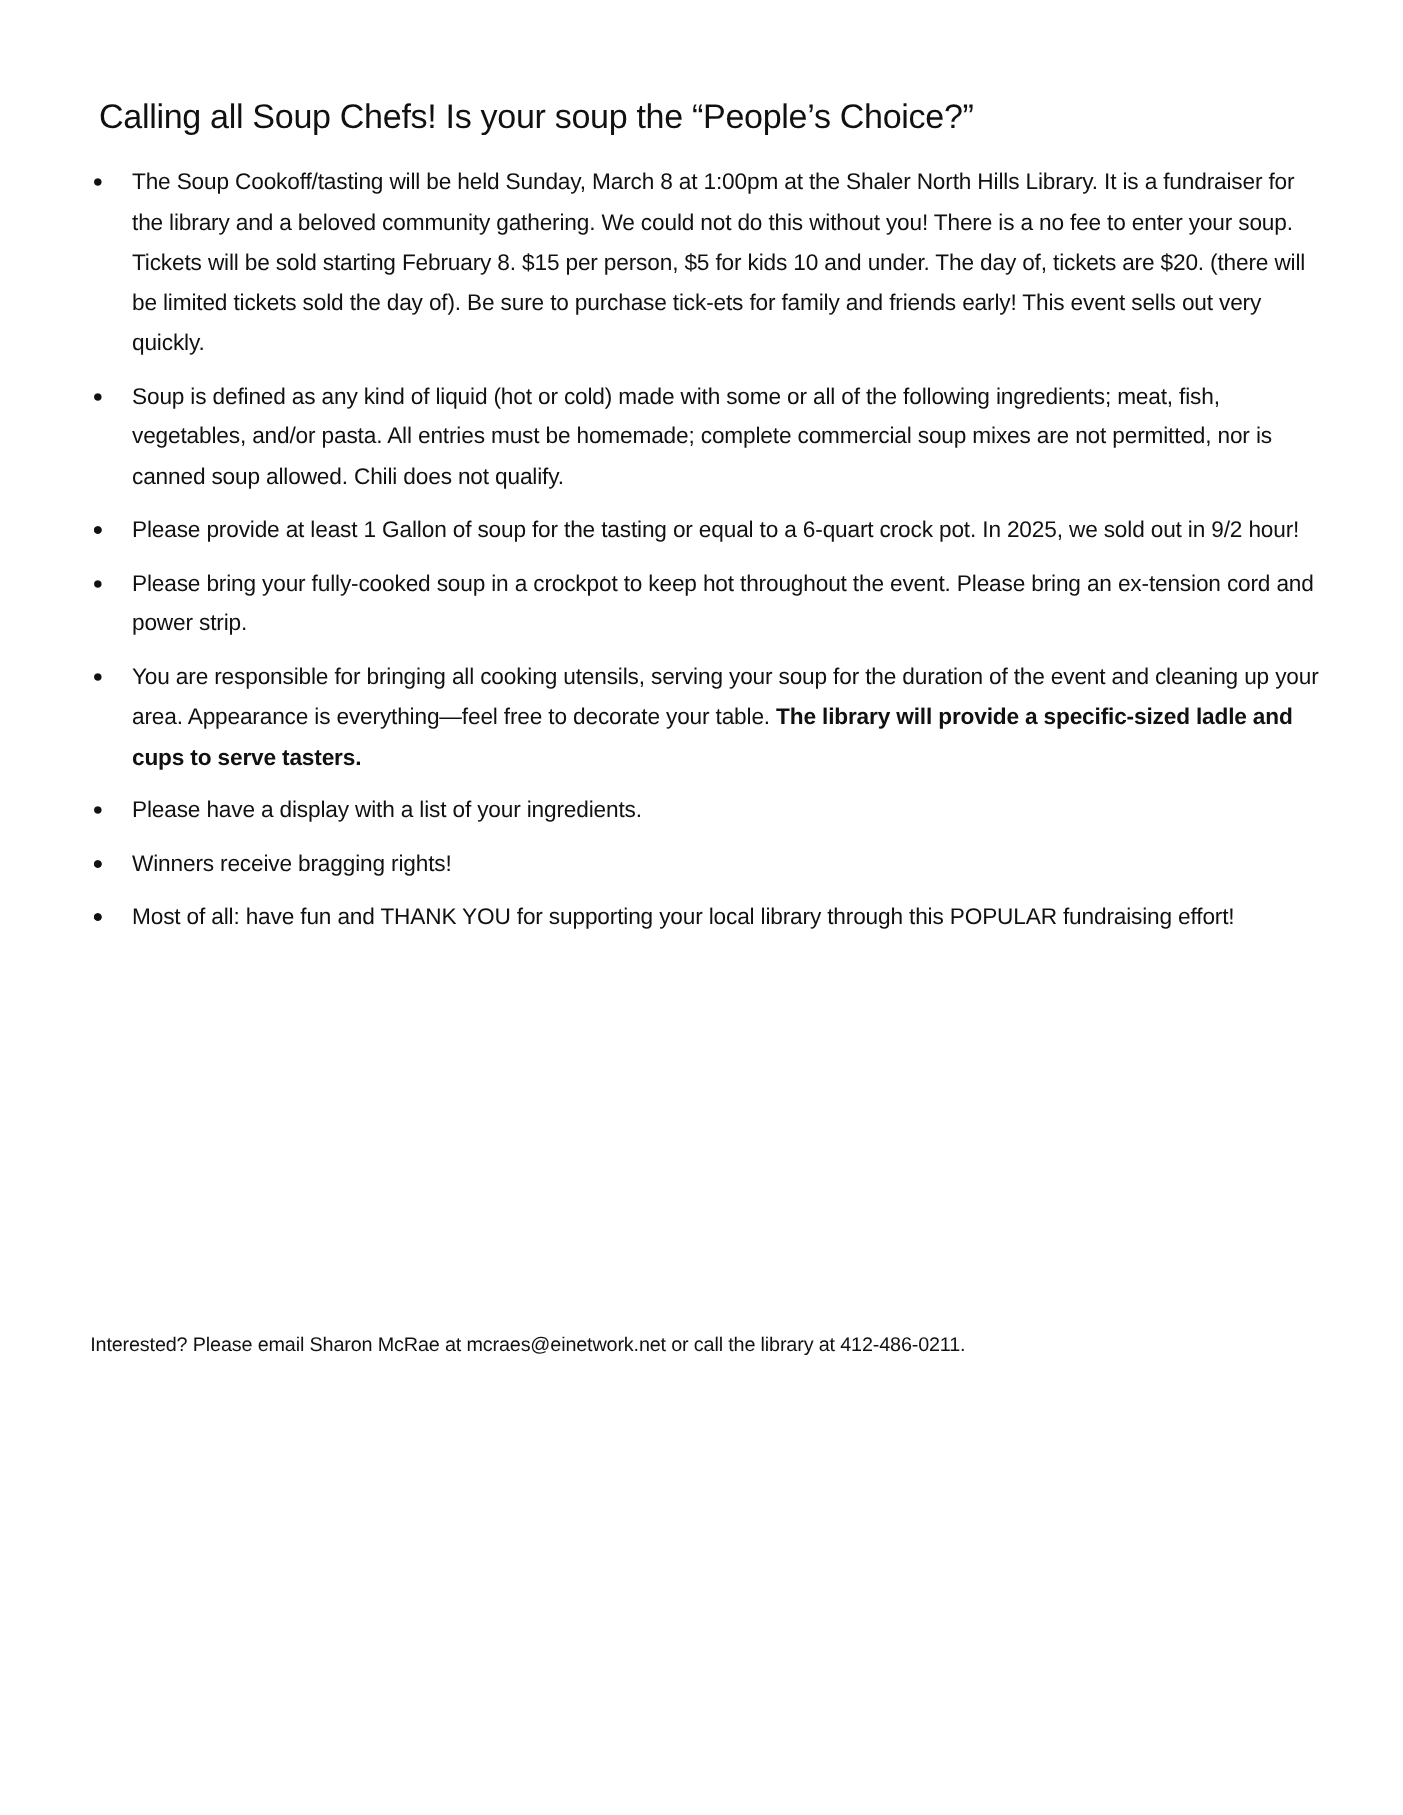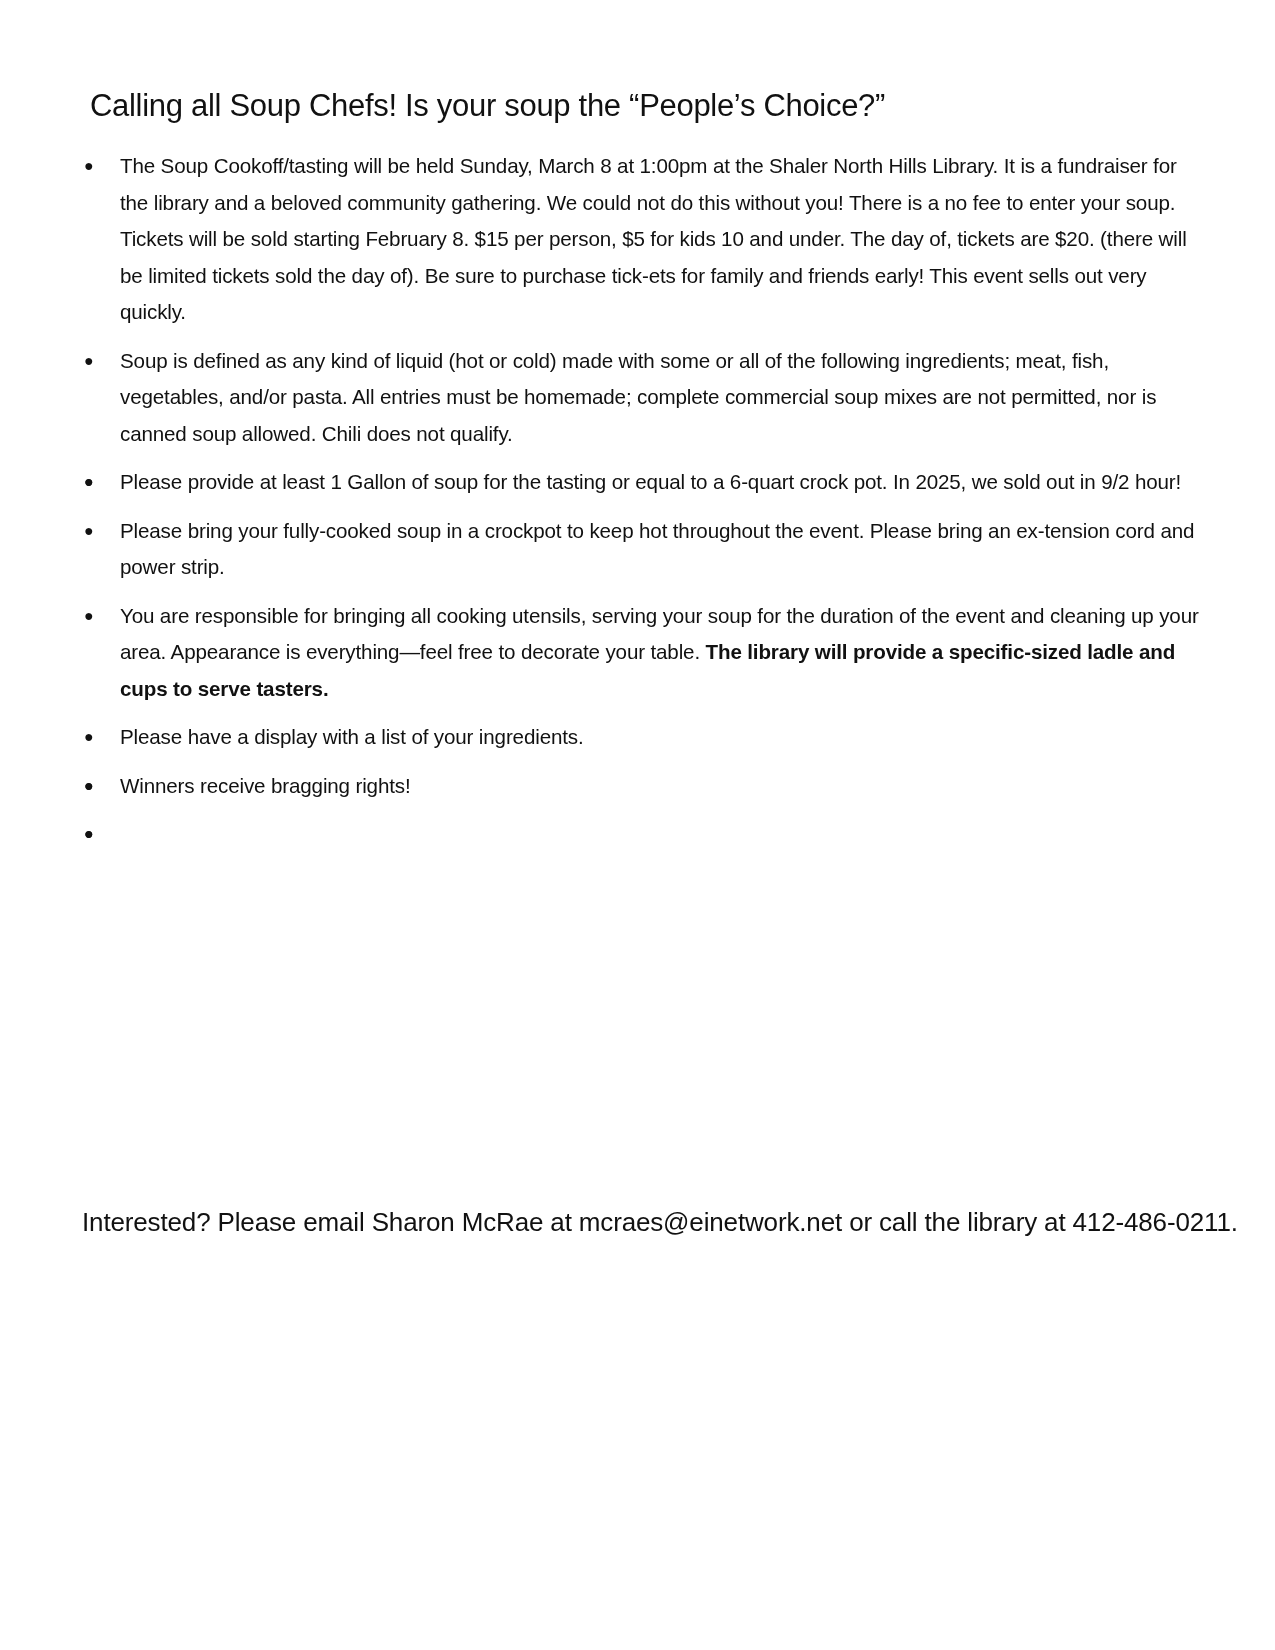--- a/index.html
+++ b/index.html
@@ -6,37 +6,37 @@
   body { width: 1275px; height: 1650px; position: relative; overflow: hidden;
          font-family: "Liberation Sans", sans-serif; color: #111111; }
   .page { position: absolute; left: 0; top: 0; width: 1275px; height: 1650px; background: #fff; }
   .title { position: absolute; left: 86px; top: 84px; margin: 4px;
            font-size: 31px; font-weight: normal; letter-spacing: -0.3px; white-space: nowrap; }
   ul.rules { position: absolute; left: 82px; top: 148px; width: 1120px; margin: 0; padding: 0; list-style: none; }
   ul.rules li { position: relative; padding-left: 38px; font-size: 20.6px; line-height: 36.5px;
                 margin-bottom: 12px; letter-spacing: -0.15px; }
   ul.rules li .bullet { position: absolute; left: 2px; top: 0; font-size: 16px; line-height: 36.5px; }
   ul.rules li b { font-weight: bold; }
-  .contact { position: absolute; left: 82px; top: 1204px; font-size: 26px; line-height: 36px;
+  .contact { position: absolute; left: 82px; top: 1204px; font-size: 18px; line-height: 36px;
              white-space: nowrap; letter-spacing: -0.15px; margin: 0; }
 </style>
 </head>
 <body>
 
 <div class="page">
   <h1 class="title">Calling all Soup Chefs!  Is your soup the “People’s Choice?”</h1>
 
   <ul class="rules">
     <li><span class="bullet">●</span><span>The Soup Cookoff/tasting will be held Sunday, March 8 at 1:00pm at the Shaler North Hills Library. It is a fundraiser for the library and a beloved community gathering.  We could not do this without you! There is a no fee to enter your soup. Tickets will be sold starting February 8.  $15 per person, $5 for kids 10 and under. The day of, tickets are $20.  (there will be limited tickets sold the day of).  Be sure to purchase tick-ets for family and friends early!  This event sells out very quickly.</span></li>
     <li><span class="bullet">●</span><span>Soup is defined as any kind of liquid (hot or cold) made with some or all of the following ingredients; meat, fish, vegetables, and/or pasta. All entries must be homemade; complete commercial soup mixes are not permitted, nor is canned soup allowed. Chili does not qualify.</span></li>
     <li><span class="bullet">●</span></li>
     <li><span class="bullet">●</span><span>Please provide at least 1 Gallon of soup for the tasting or equal to a 6-quart crock pot.  In 2025, we sold out in 9/2 hour!</span></li>
     <li><span class="bullet">●</span><span>Please bring your fully-cooked soup in a crockpot to keep hot throughout the event. Please bring an ex-tension cord and power strip.</span></li>
     <li><span class="bullet">●</span><span>You are responsible for bringing all cooking utensils, serving your soup for the duration of the event and cleaning up your area.  Appearance is everything—feel free to decorate your table. </span><b>The library will provide a specific-sized ladle and cups to serve tasters.</b></li>
     <li><span class="bullet">●</span><span>Please have a display with a list of your ingredients.</span></li>
     <li><span class="bullet">●</span></li>
     <li><span class="bullet">●</span><span>Winners receive bragging rights!</span></li>
     <li><span class="bullet">●</span></li>
-    <li><span class="bullet">●</span></li>
+    <li><span class="bullet">●</span><span>Most of all: have fun and THANK YOU for supporting your local library through this POPULAR fundraising effort!</span></li>
   </ul>
 
   <p class="contact">Interested?  Please email Sharon McRae at mcraes@einetwork.net  or call the library at 412-486-0211.</p>
 </div>
 
 </body></html>

